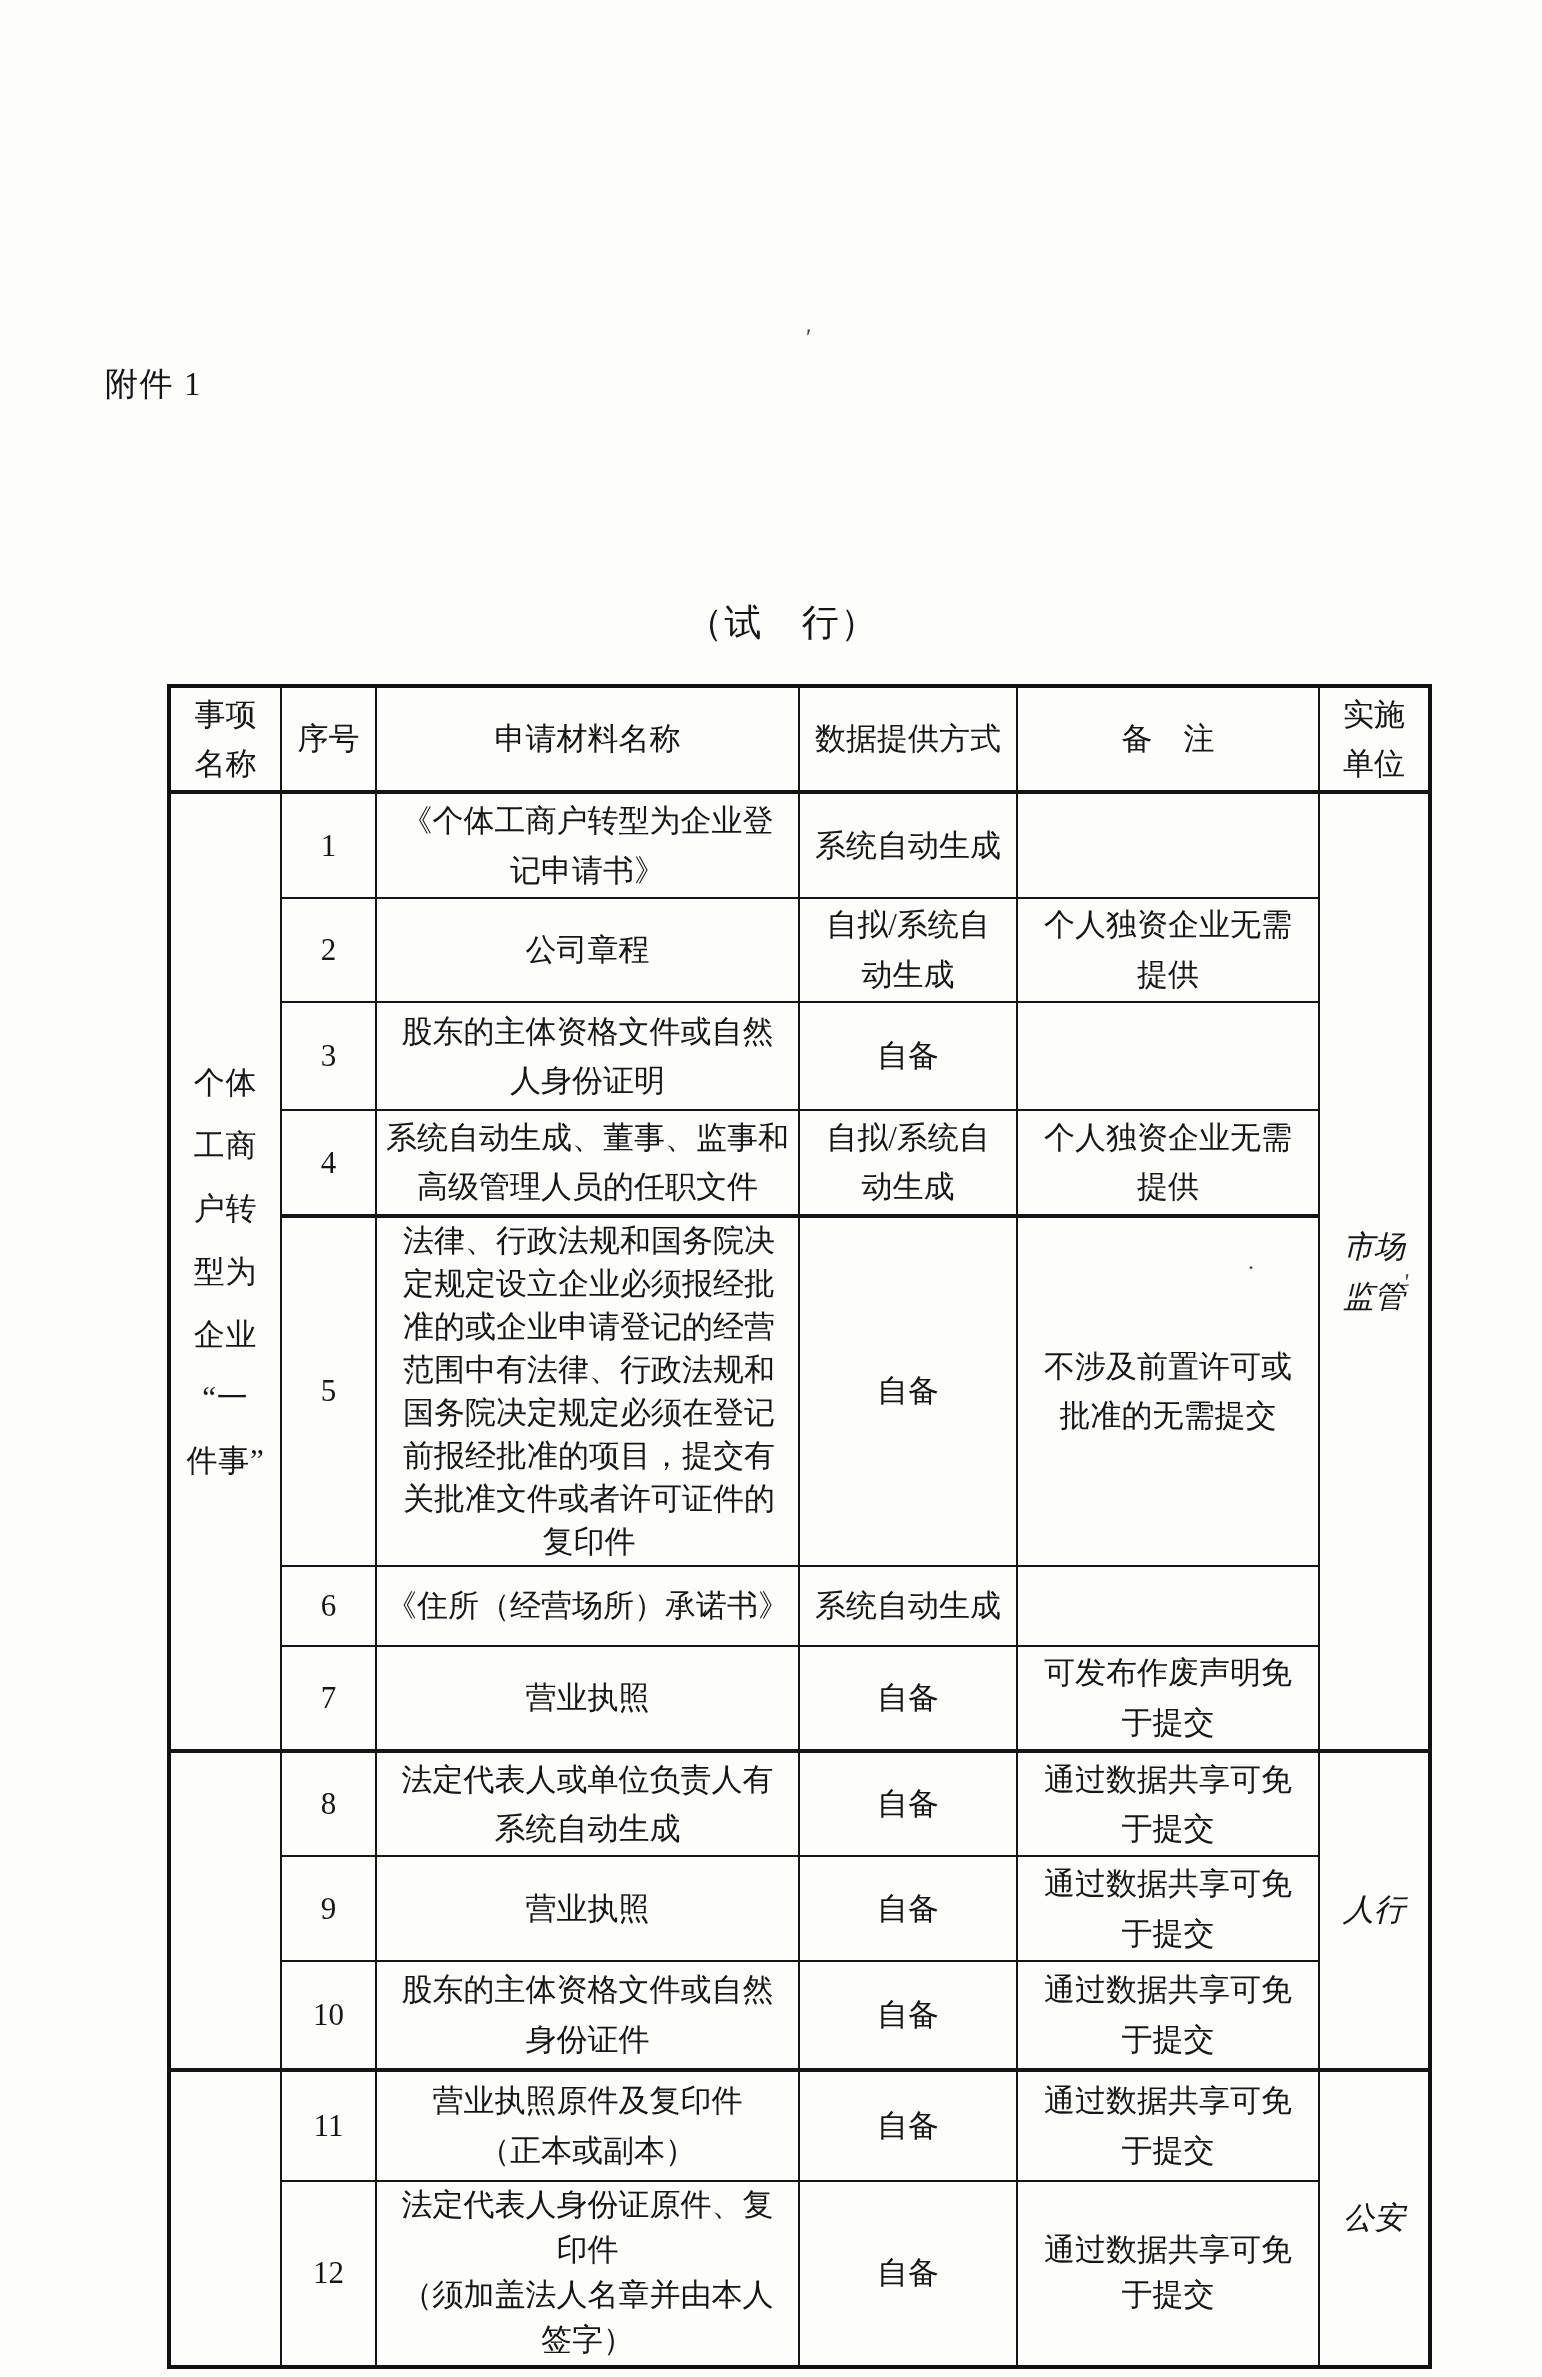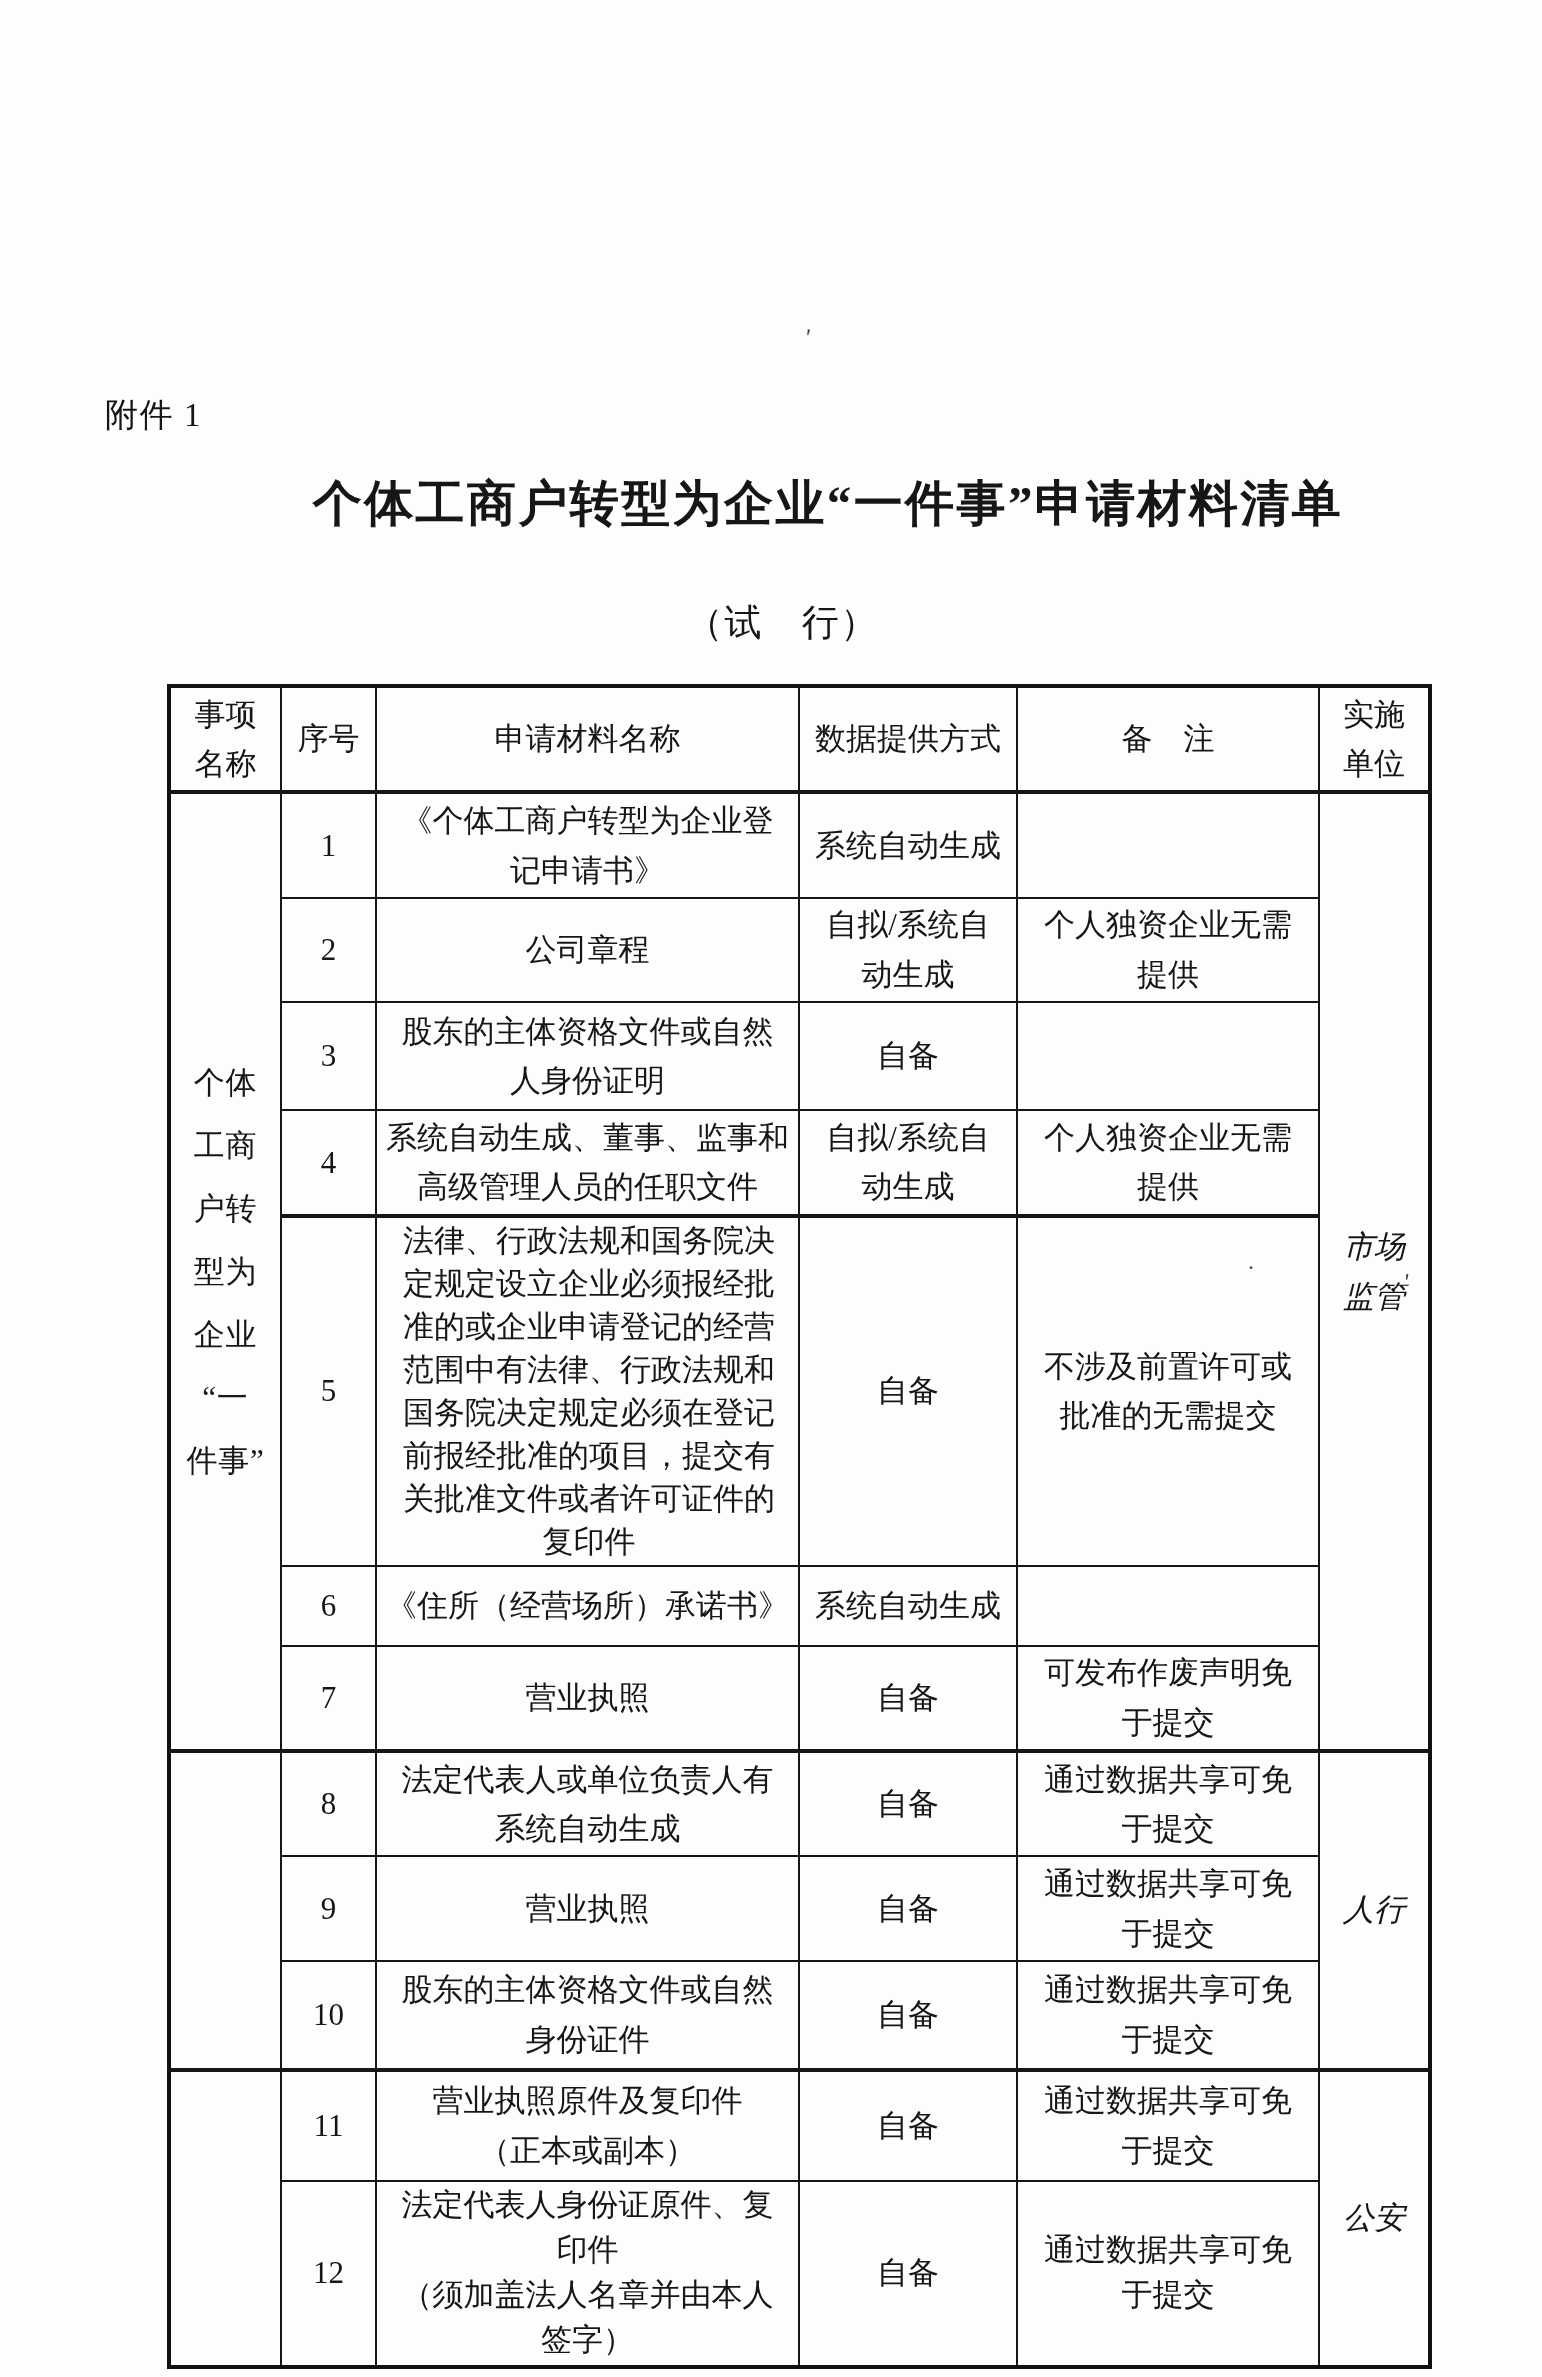--- a/index.html
+++ b/index.html
@@ -12,21 +12,20 @@
     color: #161616;
     font-family: "Liberation Serif", "DejaVu Serif", serif;
   }
   .attachment-label {
     position: absolute;
     left: 105px;
     top: 362px;
     font-size: 33px;
     letter-spacing: 1.6px;
     white-space: pre;
-    margin-top: 31px;
   }
   .doc-title {
     position: absolute;
     left: 167px;
     top: 471px;
     width: 1260px;
     text-align: center;
     transform: translateX(31px);
     font-size: 49px;
     font-weight: 700;
@@ -84,21 +83,20 @@
   .a2 { left: 1247px; top: 1255px; }
   .a3 { left: 1404px; top: 1270px; transform: rotate(8deg); }
 </style>
 </head>
 <body>
 
 <div class="page">
 
   <div class="attachment-label">附件 1</div>
 
-  <div class="doc-title">个体工商户转型为企业“一件事”申请材料清单</div>
 
   <div class="doc-subtitle">（试　行）</div>
 
   <span class="scan-artifact a1">'</span>
   <span class="scan-artifact a2">·</span>
   <span class="scan-artifact a3">'</span>
 
   <table class="doc-table">
     <colgroup>
       <col style="width:112px">

